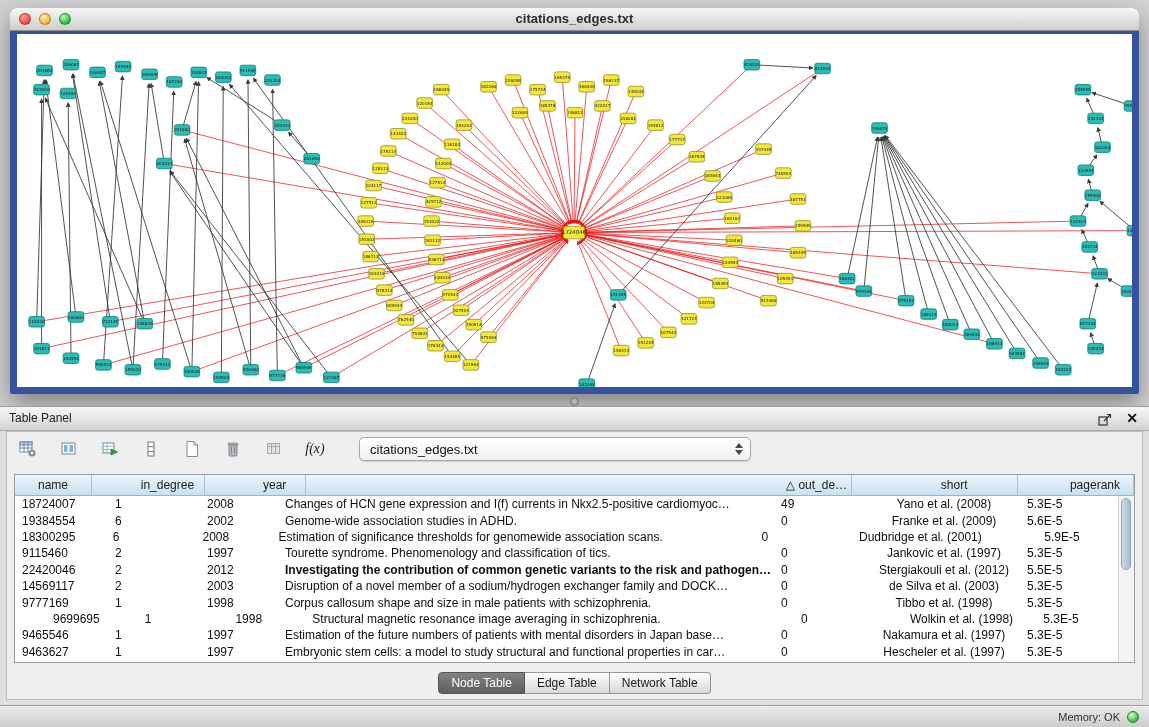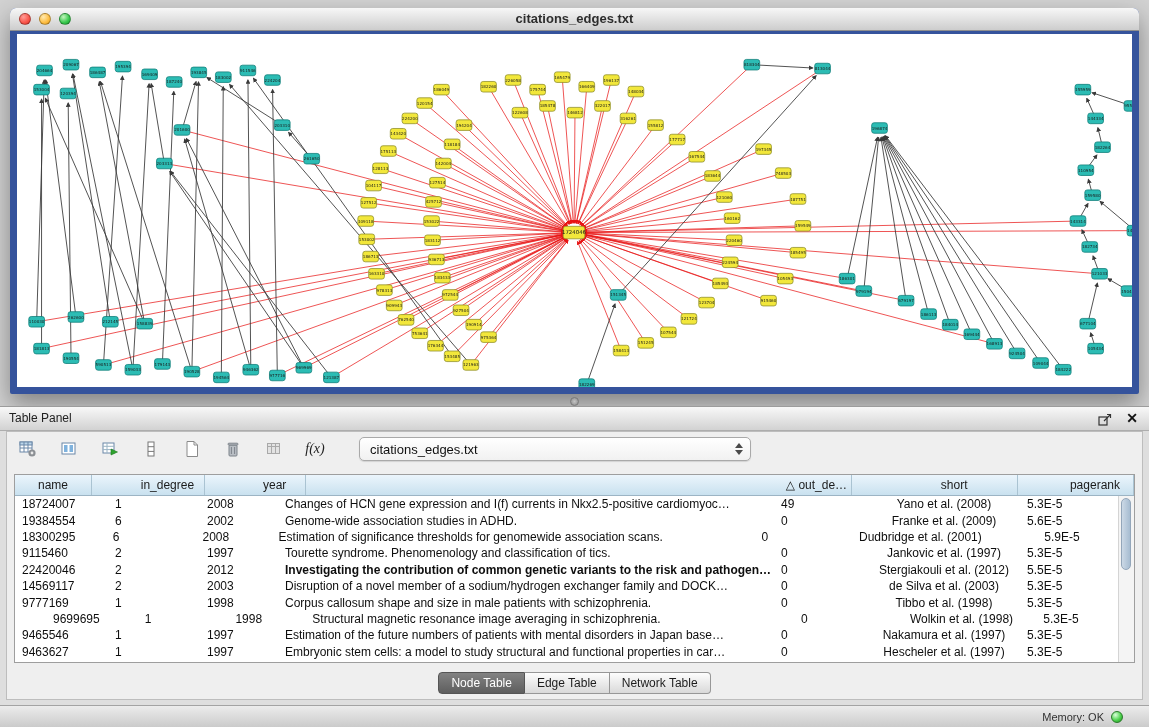--- a/index.html
+++ b/index.html
@@ -59,21 +59,21 @@
     background:linear-gradient(90deg,#ccd9e6,#a6bcd1);border:1px solid #93a6ba;box-sizing:border-box;}
   .tabs-row{position:absolute;bottom:5px;left:0;right:0;display:flex;justify-content:center;}
   .tab{height:22px;box-sizing:border-box;display:flex;align-items:center;padding:0 12px;font-size:12px;
     color:#1d1d1d;background:linear-gradient(#fdfdfd,#d9d9d9);border:1px solid #979797;border-left:none;}
   .tab:first-child{border-left:1px solid #979797;border-radius:4px 0 0 4px;}
   .tab:last-child{border-radius:0 4px 4px 0;}
   .tab.selected{background:linear-gradient(#828282,#5e5e5e);color:#fff;border-color:#555;}
   
   .status-bar{position:absolute;bottom:0;left:0;width:1149px;height:22px;box-sizing:border-box;
     background:linear-gradient(#ececec,#cbcbcb);border-top:1px solid #a3a3a3;display:flex;
-    align-items:center;justify-content:flex-end;padding-right:26px;gap:7px;font-size:11px;color:#333;}
+    align-items:center;justify-content:flex-end;padding-right:10px;gap:7px;font-size:11px;color:#333;}
   .mem-dot{width:12px;height:12px;border-radius:50%;box-sizing:border-box;border:1px solid #2a7a2a;
     background:radial-gradient(circle at 35% 30%,#dbffdb,#4fd24f 55%,#1d8f1d);}
 </style>
 </head>
 <body>
 
 <div class="graph-window">
   <div class="titlebar">
     <div class="traffic">
       <span class="light red"></span>

